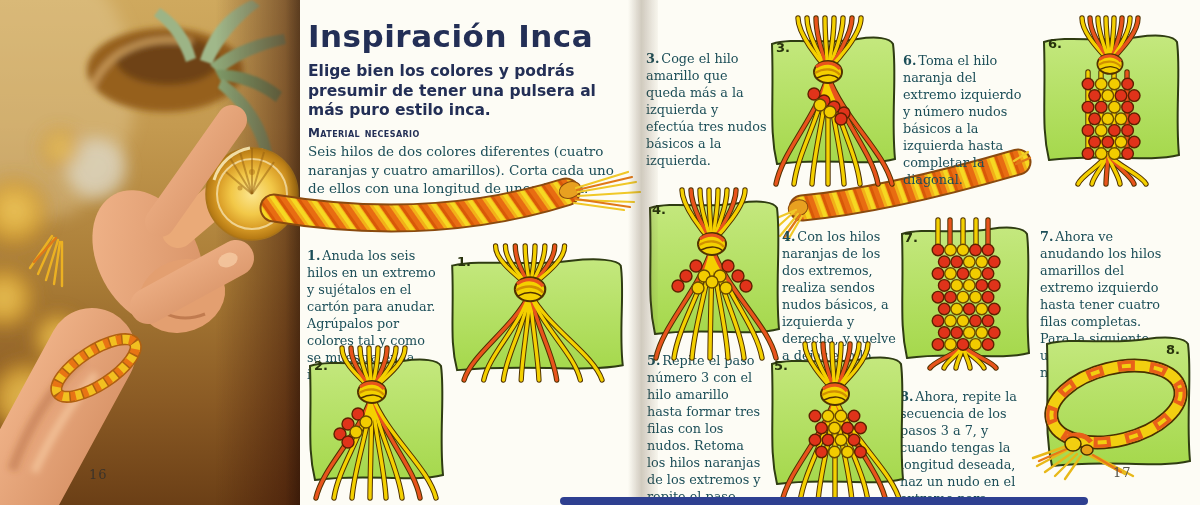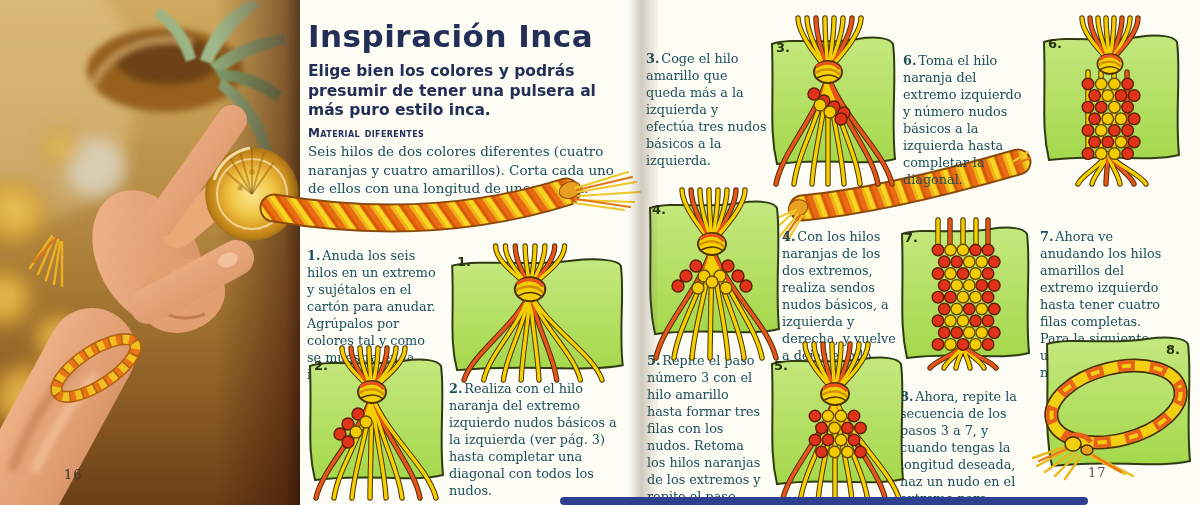--- a/index.html
+++ b/index.html
@@ -1,21 +1,21 @@
 <!DOCTYPE html>
 <html><head>
 <meta charset="utf-8">
 <style>
   html,body{margin:0;padding:0;background:#888;}
   .spread{position:relative;width:1200px;height:505px;overflow:hidden;background:#fdfcf5;font-family:"DejaVu Serif",serif;}
   .abs{position:absolute;}
   
   .photo{left:0;top:0;width:300px;height:505px;}
   .photo svg{display:block;width:100%;height:100%;}
-  .pagenum{position:absolute;font:13px "DejaVu Serif",serif;letter-spacing:1px;}
+  .pagenum{position:absolute;font:13px "DejaVu Serif",serif;letter-spacing:1px;margin-left:25px;}
   #pnL{left:64px;top:467px;color:#3b332a;}
   #pnR{left:1088px;top:465px;color:#55534a;}
   
   .gutter{left:628px;top:0;width:30px;height:505px;background:linear-gradient(to right,rgba(120,100,70,0),rgba(95,75,50,.28) 45%,rgba(120,100,70,.04));}
   .binding{left:560px;top:497px;width:528px;height:8px;background:#2e3f90;border-radius:4px;}
   .photo-edge{left:285px;top:0;width:15px;height:505px;background:linear-gradient(to right,rgba(0,0,0,0),rgba(0,0,0,.22));}
   
   .title{left:308px;top:18px;width:330px;font:bold 31px "DejaVu Sans",sans-serif;color:#232f56;letter-spacing:.5px;}
   .intro{left:308px;top:62px;width:328px;font:bold 15.5px "DejaVu Sans",sans-serif;color:#232f56;line-height:1.26;}
   .mathead{left:308px;top:126px;font:bold 12px "DejaVu Sans",sans-serif;font-variant:small-caps;color:#232f56;letter-spacing:.4px;}
@@ -169,21 +169,21 @@
         <ellipse cx="96" cy="368" rx="46" ry="17" fill="none" stroke="#f2c020" stroke-width="9" stroke-dasharray="8 5"></ellipse>
         <ellipse cx="96" cy="368" rx="46" ry="17" fill="none" stroke="#e87414" stroke-width="9" stroke-dasharray="5 8" stroke-dashoffset="6.5"></ellipse>
       </g>
     </svg>
   </div>
   <span class="pagenum" id="pnL">16</span>
   <div class="abs photo-edge"></div>
 
   <div class="abs intro">Elige bien los colores y podrás presumir de tener una pulsera al más puro estilo inca.</div>
   <div class="abs title">Inspiración Inca</div>
-  <div class="abs mathead">Material diferentes</div>
+  <div class="abs mathead">Material necesario</div>
   <div class="abs mattext">Seis hilos de dos colores diferentes (cuatro naranjas y cuatro amarillos). Corta cada uno de ellos con una longitud de unos 80 cm.</div>
 
   <svg class="braid" id="braidL" style="left:280px;top:170px;width:380px;height:80px" viewBox="0 0 380 80">
     <path d="M-6,38 C90,54 190,52 286,22" stroke="#8a4a0e" stroke-width="29" fill="none" stroke-linecap="round"></path>
     <path d="M-6,38 C90,54 190,52 286,22" stroke="url(#braidA)" stroke-width="25" fill="none" stroke-linecap="round"></path>
     <ellipse cx="290" cy="20" rx="8" ry="11" fill="#e8a020" stroke="#8a4a0e" transform="rotate(70 290 20)"></ellipse>
     <g stroke="#f0c828" stroke-width="2.2" stroke-linecap="round">
       <path d="M296,18 L348,2"></path>
         <path d="M298,22 L356,12"></path>
         <path d="M298,26 L360,22"></path>
@@ -203,23 +203,20 @@
         <path d="M30,70 L16,94"></path>
       <path d="M24,64 L0,74"></path>
         <path d="M28,69 L12,92" stroke="#e07818"></path>
       <path d="M242,15 L256,6"></path>
         <path d="M244,18 L258,12" stroke="#e07818"></path>
     </g>
   </svg>
 
   <div class="step" style="left:307px;top:247px;width:132px">
     <span class="num">1.</span><span>Anuda los seis hilos en un extremo y sujétalos en el cartón para anudar. Agrúpalos por colores tal y como se muestra en la imagen.</span>
-  </div>
-  <div class="step" style="left:449px;top:380px;width:182px">
-    <span class="num">2.</span><span>Realiza con el hilo naranja del extremo izquierdo nudos básicos a la izquierda (ver pág. 3) hasta completar una diagonal con todos los nudos.</span>
   </div>
   <div class="step" style="left:646px;top:50px;width:122px">
     <span class="num">3.</span><span>Coge el hilo amarillo que queda más a la izquierda y efectúa tres nudos básicos a la izquierda.</span>
   </div>
   <div class="step" style="left:782px;top:228px;width:124px">
     <span class="num">4.</span><span>Con los hilos naranjas de los dos extremos, realiza sendos nudos básicos, a izquierda y derecha, y vuelve a dejar el hilo naranja en los extremos.</span>
   </div>
   <div class="step" style="left:647px;top:352px;width:118px">
     <span class="num">5.</span><span>Repite el paso número 3 con el hilo amarillo hasta formar tres filas con los nudos. Retoma los hilos naranjas de los extremos y repite el paso número 4.</span>
   </div>

